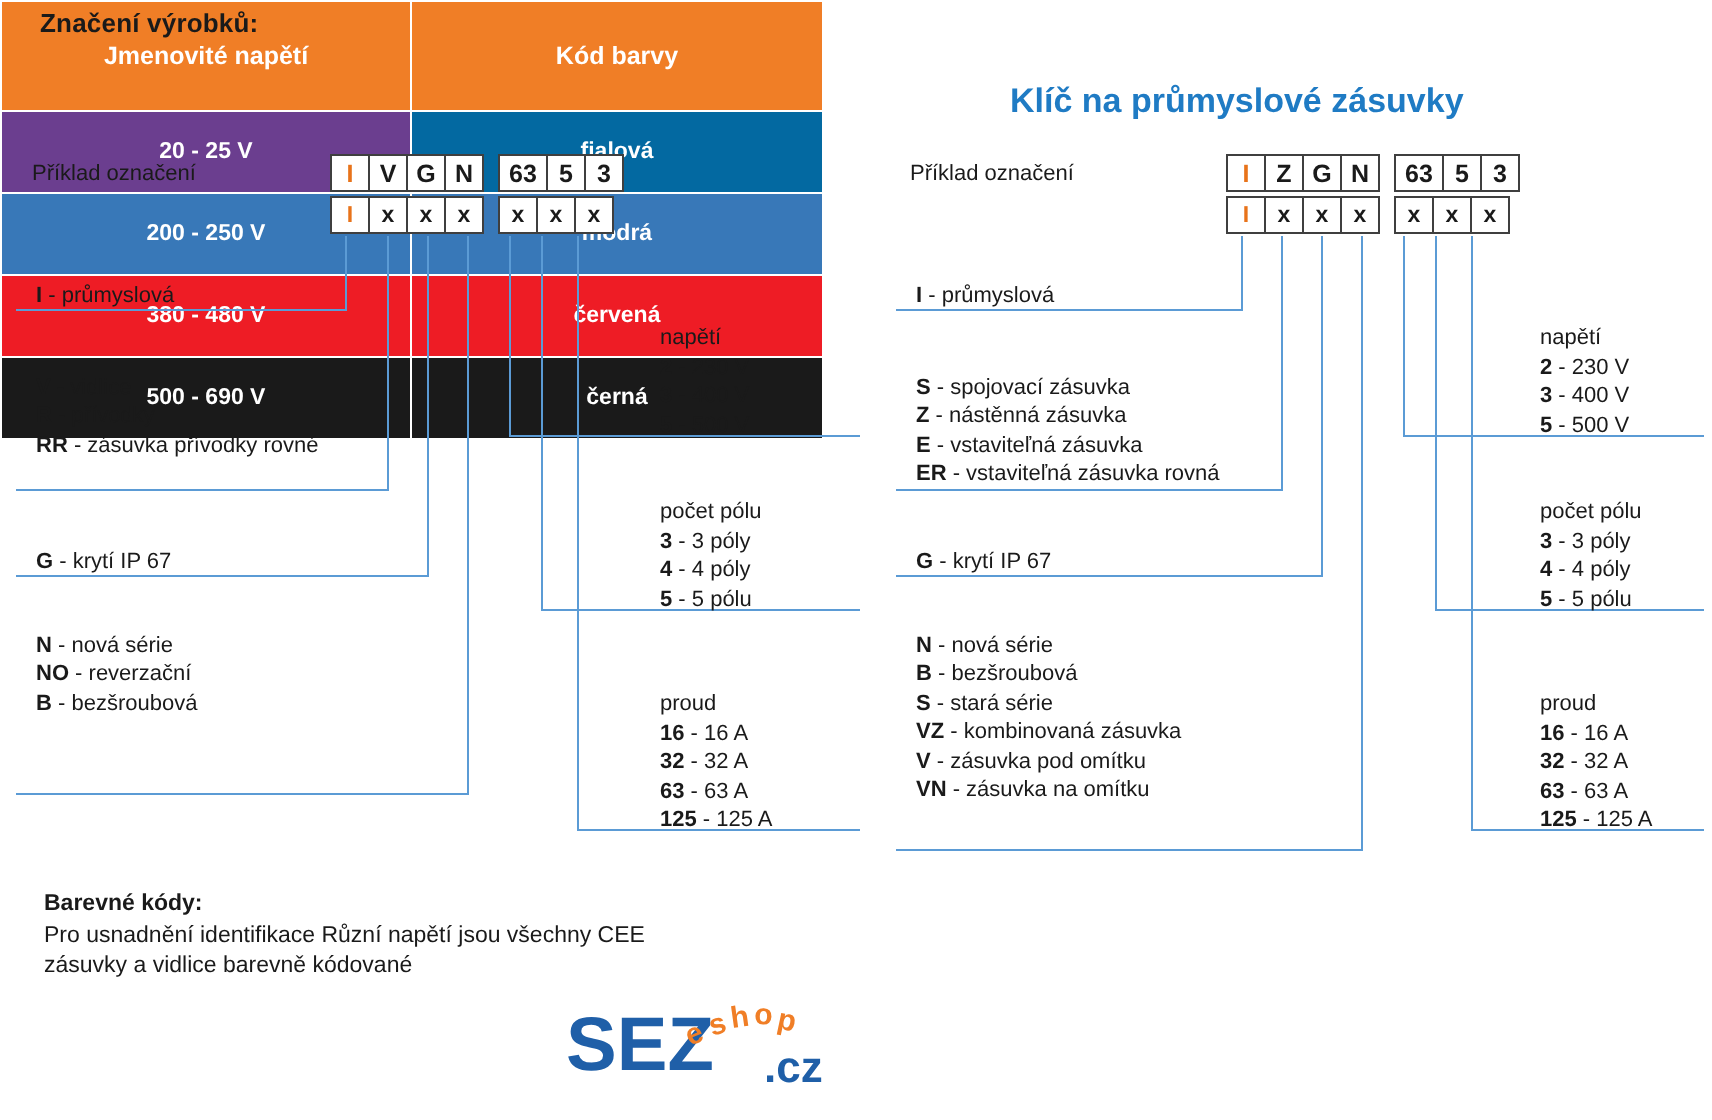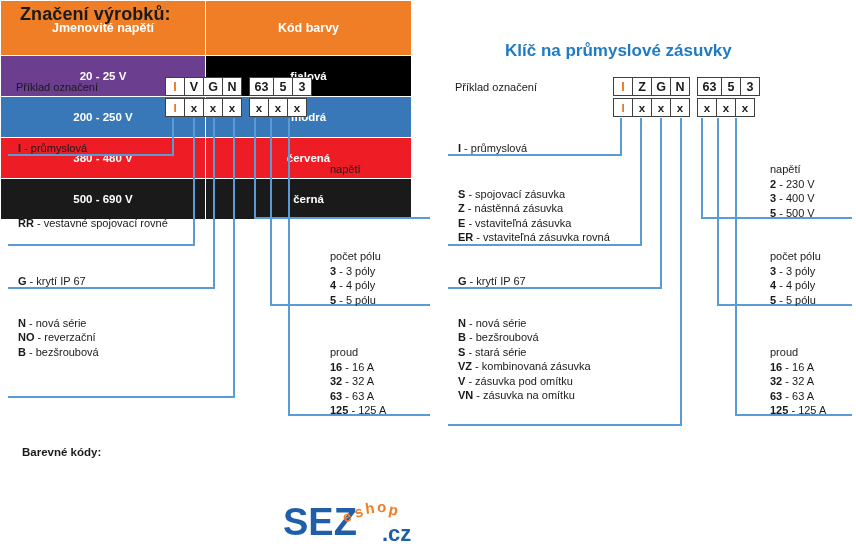--- a/index.html
+++ b/index.html
@@ -11,21 +11,21 @@
     overflow:hidden;
     position:relative;
   }
   #root{position:absolute;left:0;top:0;width:856px;height:560px;}
 
   .abs{position:absolute;}
 
   
   .page-heading{
     left:20px;top:4px;
-    font-size:18px;font-weight:bold;letter-spacing:.1px;
+    font-size:13px;font-weight:bold;letter-spacing:.1px;
   }
 
   
   .section-title{
     font-size:17px;font-weight:bold;color:#1F7BC4;
     white-space:nowrap;
   }
   #title-left{left:36px;top:41px;}
   #title-right{left:505px;top:41px;}
 
@@ -165,21 +165,21 @@
         </div>
       </div>
   </div>
 
   <div class="abs block" id="lb-0" style="left: 18px; top: 141px; text-align: left;">
       <span class="ln"><b>I</b><span> - průmyslová</span></span>
     </div>
   <div class="abs block" id="lb-1" style="left: 18px; top: 187px; text-align: left;">
       <span class="ln"><b>V</b><span> - vidlice</span></span>
       <span class="ln"><b>R</b><span> - přívodky</span></span>
-      <span class="ln"><b>RR</b><span> - vestavné spojovací rovné</span></span>
+      <span class="ln"><b>RR</b><span> - zásuvka přívodky rovné</span></span>
     </div>
   <div class="abs block" id="lb-2" style="left: 18px; top: 274px; text-align: left;">
       <span class="ln"><b>G</b><span> - krytí IP 67</span></span>
     </div>
   <div class="abs block" id="lb-3" style="left: 18px; top: 316px; text-align: left;">
       <span class="ln"><b>N</b><span> - nová série</span></span>
       <span class="ln"><b>NO</b><span> - reverzační</span></span>
       <span class="ln"><b>B</b><span> - bezšroubová</span></span>
     </div>
 
@@ -270,20 +270,24 @@
     </div>
   <div class="abs rblock" id="rr-2" style="left: 770px; top: 333px; text-align: left;">
       <span class="hdr">proud</span>
       <span class="ln"><b>16</b><span> - 16 A</span></span>
       <span class="ln"><b>32</b><span> - 32 A</span></span>
       <span class="ln"><b>63</b><span> - 63 A</span></span>
       <span class="ln"><b>125</b><span> - 125 A</span></span>
     </div>
 
   <div class="abs note-title">Barevné kódy:</div>
+  <div class="abs note-body">
+    <span class="ln">Pro usnadnění identifikace Různí napětí jsou všechny CEE</span>
+    <span class="ln" style="display:block;">zásuvky a vidlice barevně kódované</span>
+  </div>
 
   <svg class="abs" id="logo" viewBox="0 0 150 52">
     <text x="0" y="38" font-family="Liberation Sans, sans-serif" font-size="38" font-weight="bold" fill="#1F5FA8" id="logo-main">SEZ</text>
     <g id="logo-sup" fill="#F07E26" font-family="Liberation Sans, sans-serif" font-size="15" font-weight="bold">
         <text x="62" y="26" transform="rotate(-22 62 26)">e</text>
         <text x="73" y="21" transform="rotate(-16 73 21)">s</text>
         <text x="83" y="17" transform="rotate(-8 83 17)">h</text>
         <text x="94" y="15" transform="rotate(2 94 15)">o</text>
         <text x="105" y="17" transform="rotate(12 105 17)">p</text>
       </g>
@@ -297,21 +301,21 @@
       </colgroup>
     <thead>
       <tr>
         <th>Jmenovité napětí</th>
         <th>Kód barvy</th>
       </tr>
     </thead>
     <tbody id="colortable-body">
         <tr>
           <td style="background: rgb(107, 62, 143);">20 - 25 V</td>
-          <td style="background: #000000;">fialová</td>
+          <td style="background: #0369a1;">fialová</td>
         </tr>
         <tr>
           <td style="background: rgb(56, 120, 184);">200 - 250 V</td>
           <td style="background: rgb(56, 120, 184);">modrá</td>
         </tr>
         <tr>
           <td style="background: rgb(238, 28, 37);">380 - 480 V</td>
           <td style="background: rgb(238, 28, 37);">červená</td>
         </tr>
         <tr>

